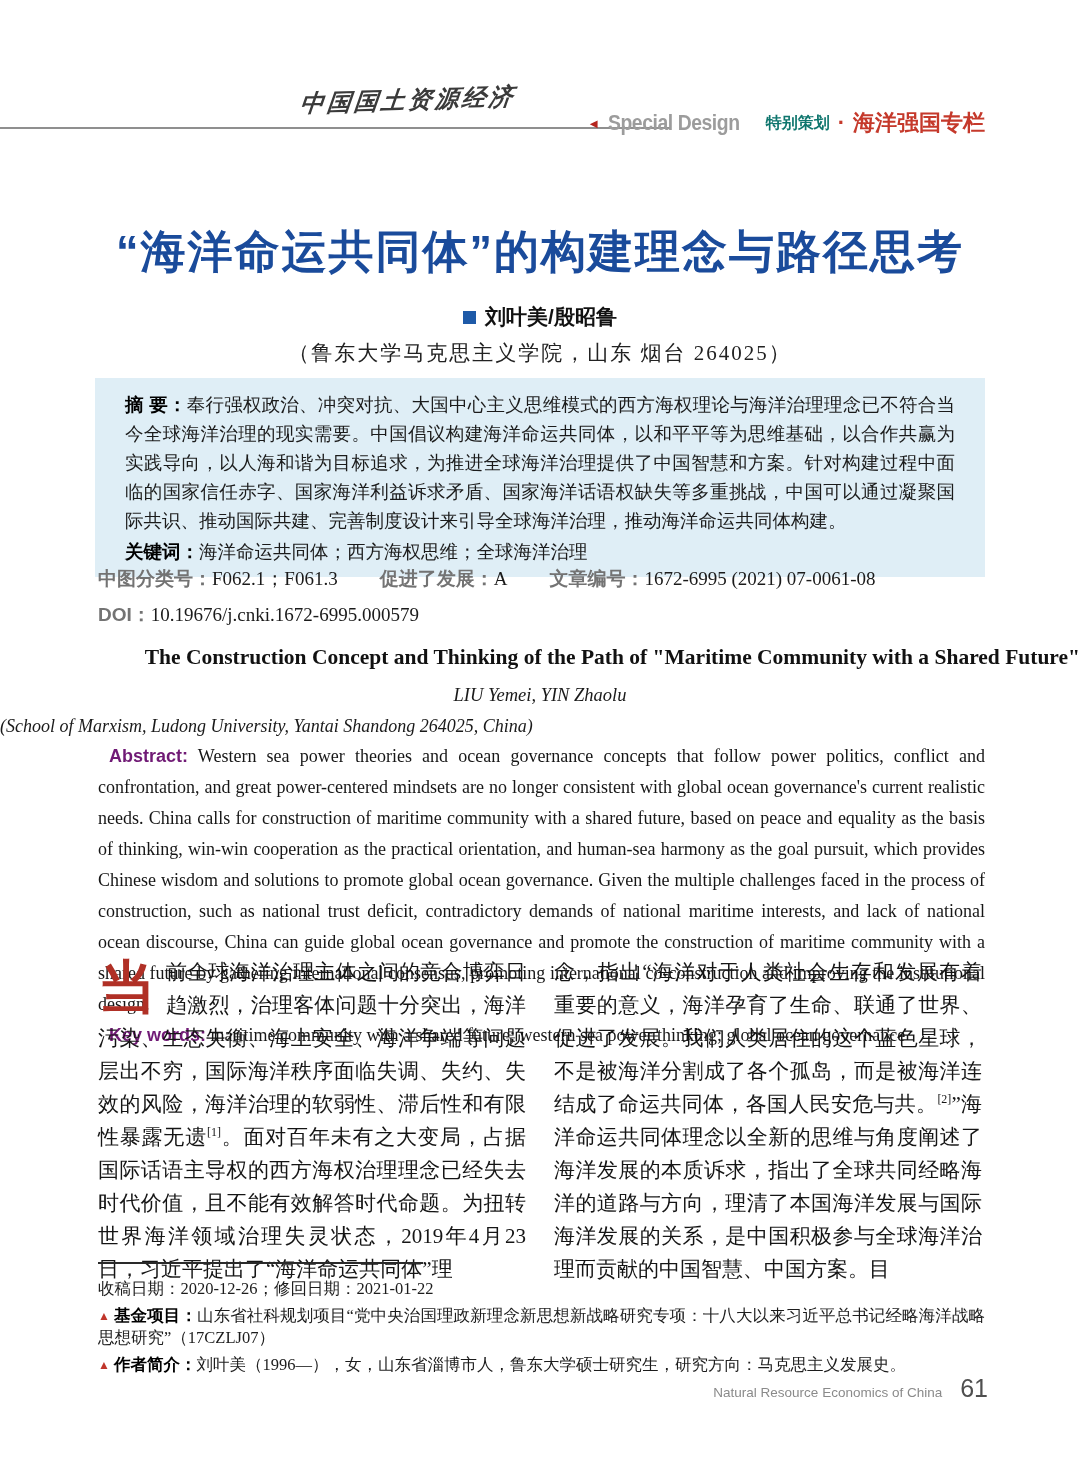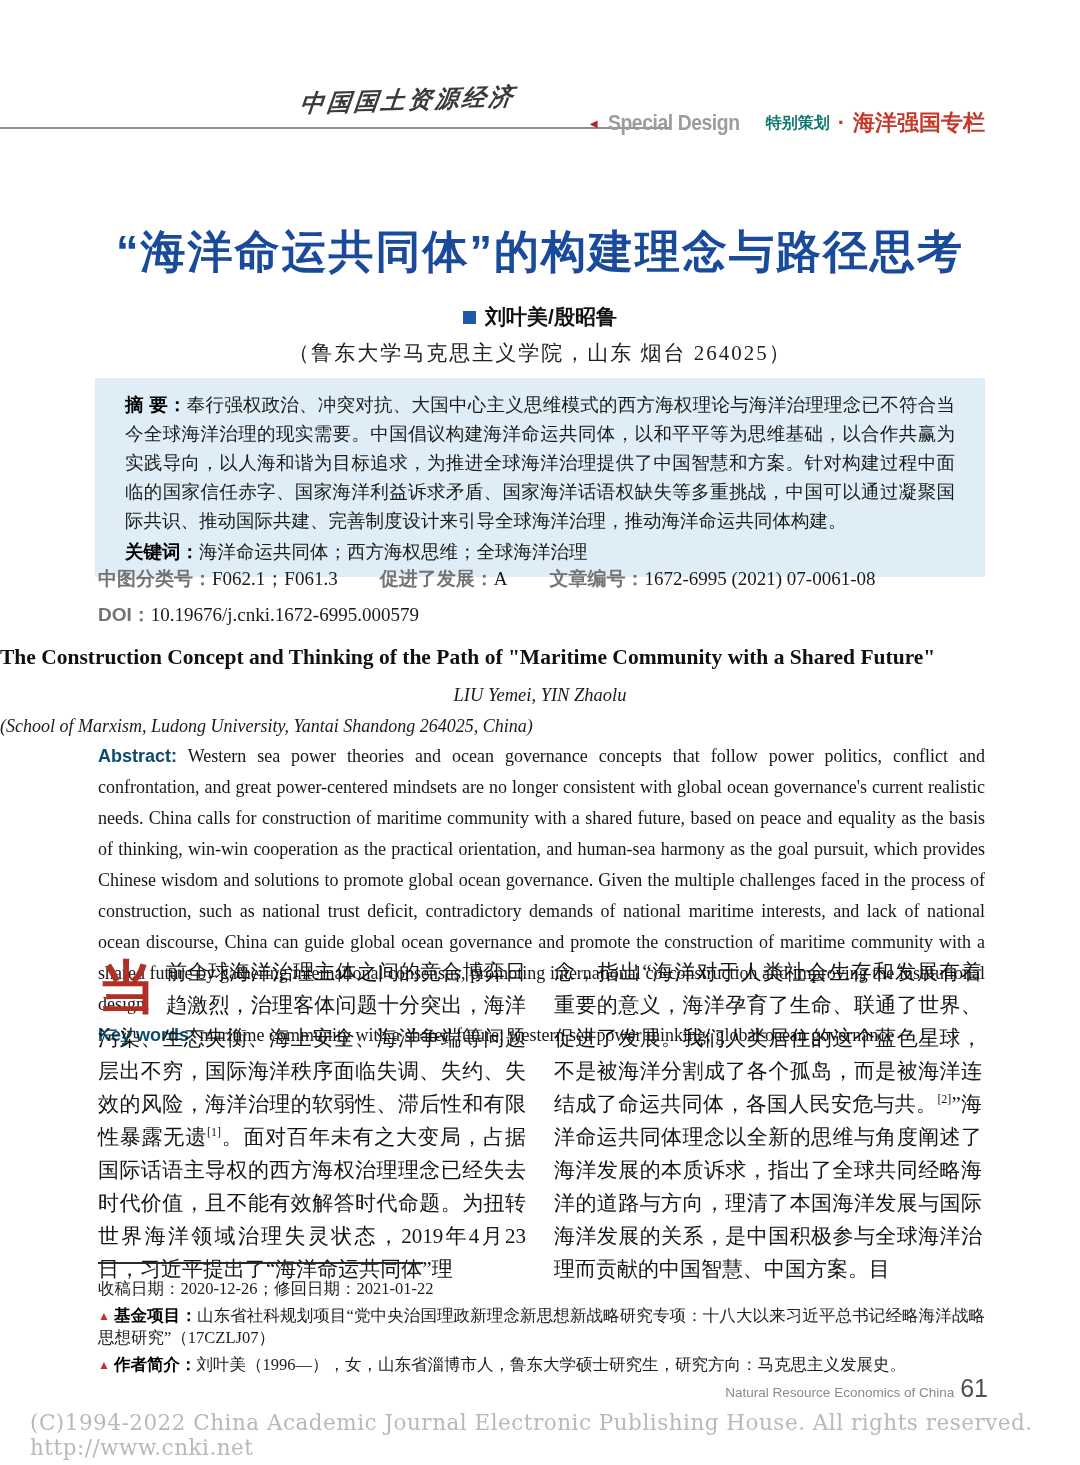--- a/index.html
+++ b/index.html
@@ -49,51 +49,51 @@
     font-size:18.5px; line-height:29px; text-align:justify; color:#1b1b1b;
   }
   .abstract-box .lbl { font-family:"Liberation Sans","DejaVu Sans",sans-serif; font-weight:bold; color:#000; }
   .kw-line { margin-top:1px; }
   
   .meta-row1 { position:absolute; top:566px; left:98px; display:flex; gap:42px; font-size:19px; white-space:nowrap; }
   .meta-row2 { position:absolute; top:602px; left:98px; font-size:19px; }
   .meta-lbl { font-family:"Liberation Sans","DejaVu Sans",sans-serif; font-weight:bold; color:#737373; }
   
   .en-title {
-    position:absolute; top:645px; left:0; width:100%; text-align:left;
+    position:absolute; top:645px; left:0; width:100%; text-align:right;
     font-weight:bold; font-size:21.5px; color:#111;font-family:Liberation Serif, serif;
   }
   .en-authors { position:absolute; top:685px; left:0; width:100%; text-align:center; font-style:italic; font-size:18.5px; }
   .en-affil  { position:absolute; top:716px; left:0; width:100%; font-style:italic; font-size:18px; }
   .en-abstract {
     position:absolute; top:741px; left:98px; width:887px;
     font-size:18px; line-height:31px; text-align:justify; color:#161616;
   }
-  .en-lbl { font-family:"Liberation Sans","DejaVu Sans",sans-serif; font-weight:bold; font-size:18px; color:#0c4a6e; }
+  .en-lbl { font-family:"Liberation Sans","DejaVu Sans",sans-serif; font-weight:bold; font-size:18px; color:#701a75;margin-left:11px; }
   
   .body-cols {
     position:absolute; top:956px; left:98px; width:884px; height:300px;
     display:flex; gap:28px;
   }
   .col { width:428px; font-size:21px; line-height:33px; text-align:justify; color:#151515; }
   .dropcap {
     float:left; color:#b03026; font-weight:bold; font-size:58px; line-height:58px;
     padding:3px 10px 0 0; font-family:"Liberation Serif","DejaVu Serif",serif;
   }
   .ref { font-size:12px; vertical-align:super; line-height:0; }
   
   .foot-rule { position:absolute; top:1262px; left:98px; width:325px; height:2px; background:#2a2a2a; }
   .footnotes { position:absolute; top:1278px; left:98px; width:887px; font-size:16.5px; line-height:22px; color:#1c1c1c; text-align:justify; }
   .footnotes p { margin-bottom:4px; }
   .fn-marker { color:#c0352b; font-size:12px; margin-right:4px; vertical-align:1px; }
   .fn-lbl { font-family:"Liberation Sans","DejaVu Sans",sans-serif; font-weight:bold; color:#000; }
   
   .footer-journal {
     position:absolute; top:1374px; right:92px;
-    display:flex; align-items:baseline; gap:6px;
+    display:flex; align-items:baseline; gap:18px;
     font-family:"Liberation Sans","DejaVu Sans",sans-serif;
   }
   .fj-name { color:#8a8a8a; font-size:13.5px; }
   .fj-page { color:#4f4f4f; font-size:25px; }
   .copyright {
     position:absolute; top:1410px; left:30px; width:1030px;
     font-family:"DejaVu Serif",serif; font-size:21.5px; color:#b9b9b9; letter-spacing:0.5px;
   }
 </style>
 </head>
@@ -152,15 +152,14 @@
   <div class="footnotes">
     <p>收稿日期：2020-12-26；修回日期：2021-01-22</p>
     <p><span class="fn-marker">▲</span><span class="fn-lbl">基金项目：</span><span>山东省社科规划项目“党中央治国理政新理念新思想新战略研究专项：十八大以来习近平总书记经略海洋战略思想研究”（17CZLJ07）</span></p>
     <p><span class="fn-marker">▲</span><span class="fn-lbl">作者简介：</span><span>刘叶美（1996—），女，山东省淄博市人，鲁东大学硕士研究生，研究方向：马克思主义发展史。</span></p>
   </div>
 
   <div class="footer-journal">
     <span class="fj-name">Natural Resource Economics of China</span>
     <span class="fj-page">61</span>
   </div>
-  <div class="copyright">(C)1994-2022 China Academic Journal Electronic Publishing House. All rights reserved.    http://www.cnki.net</div>
 
 </div>
 
 </body></html>

